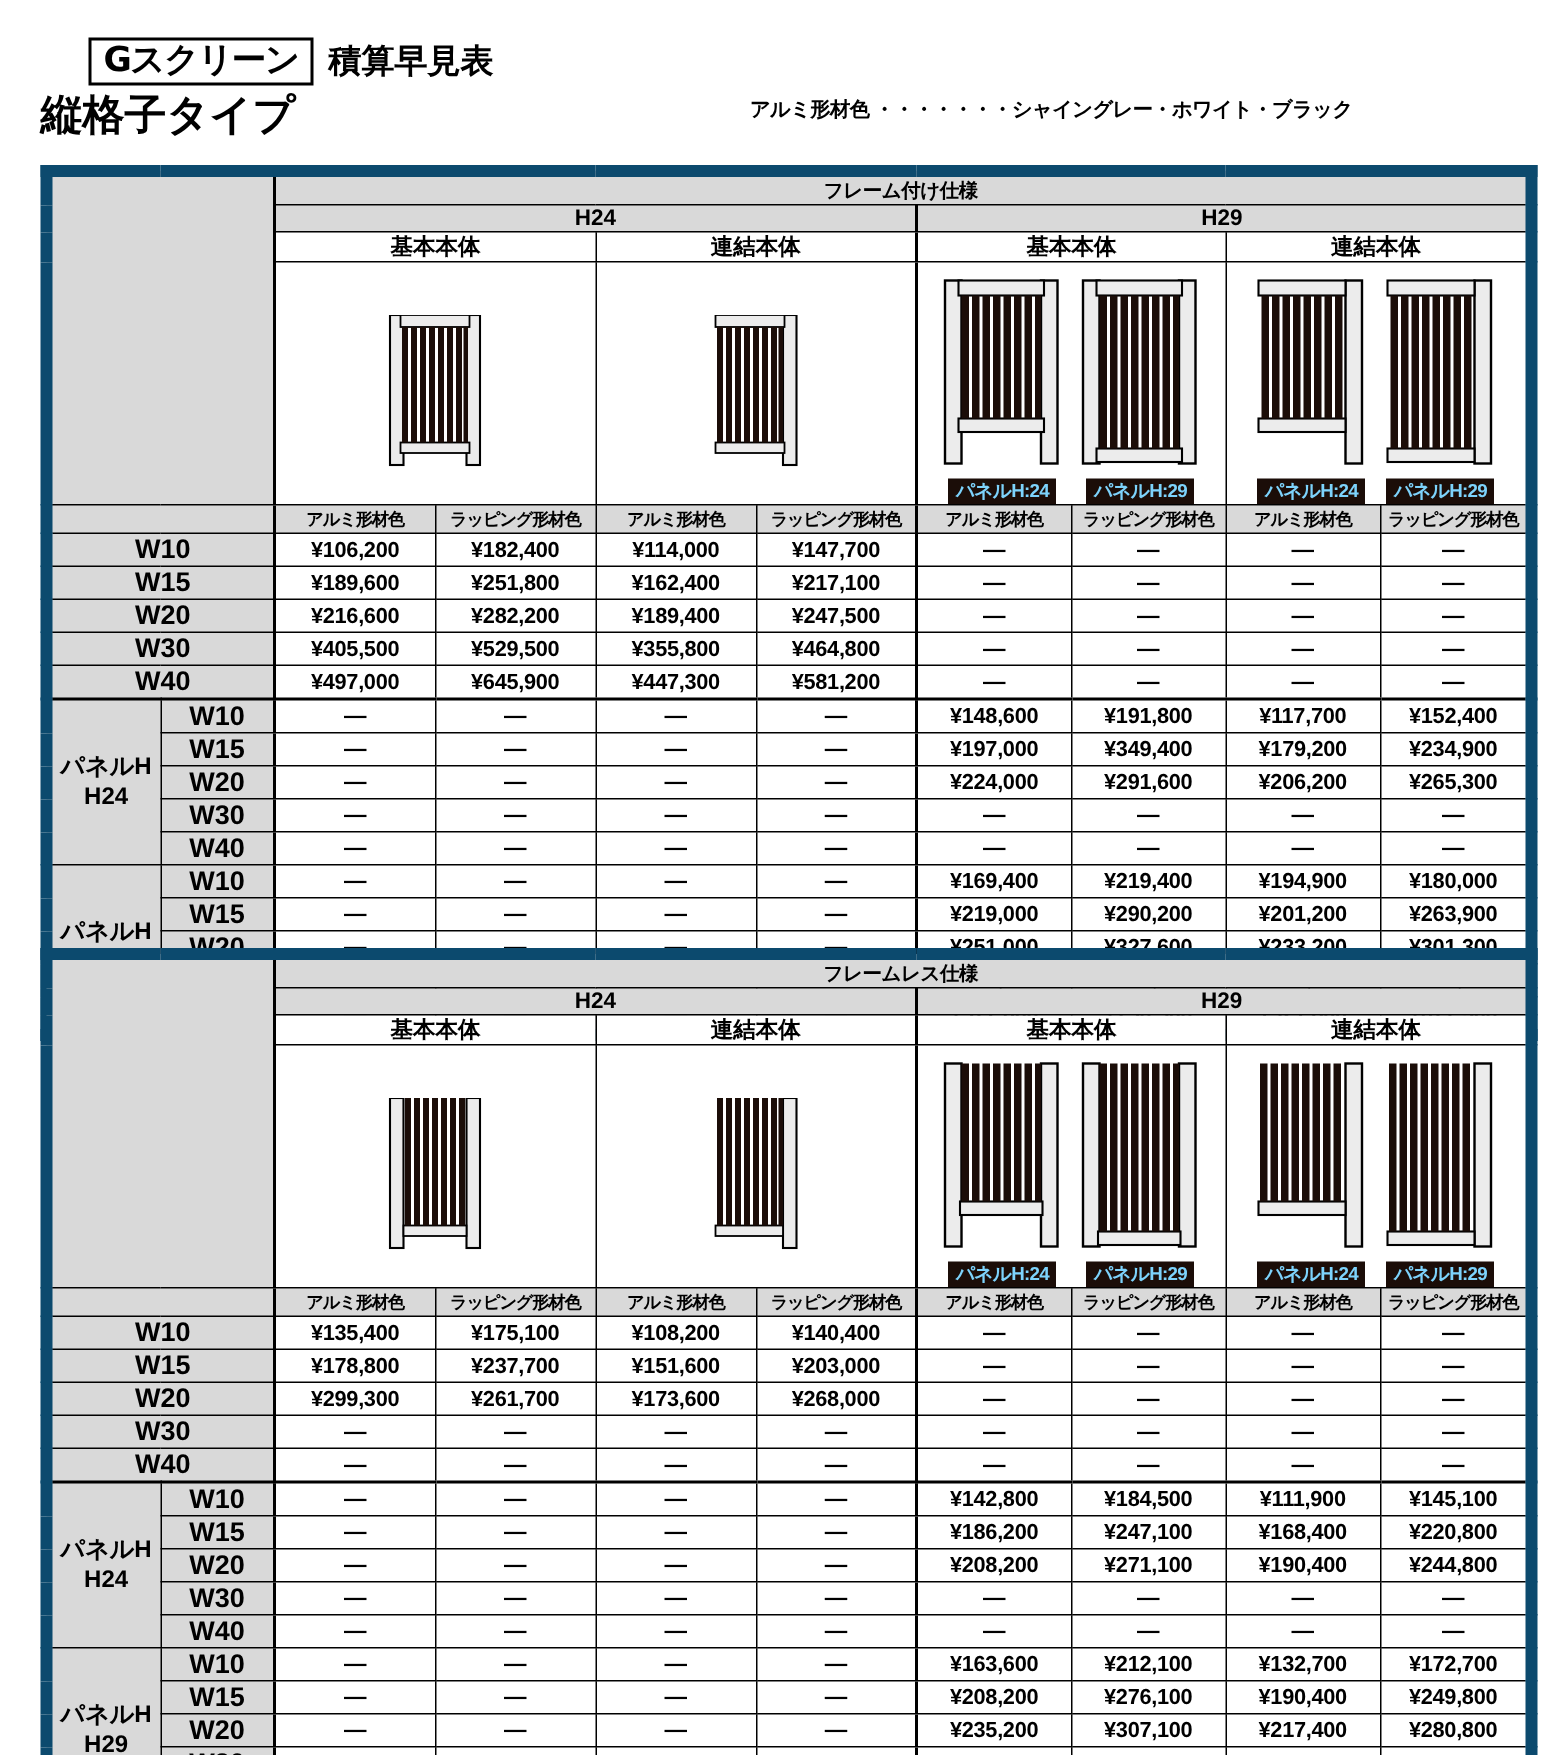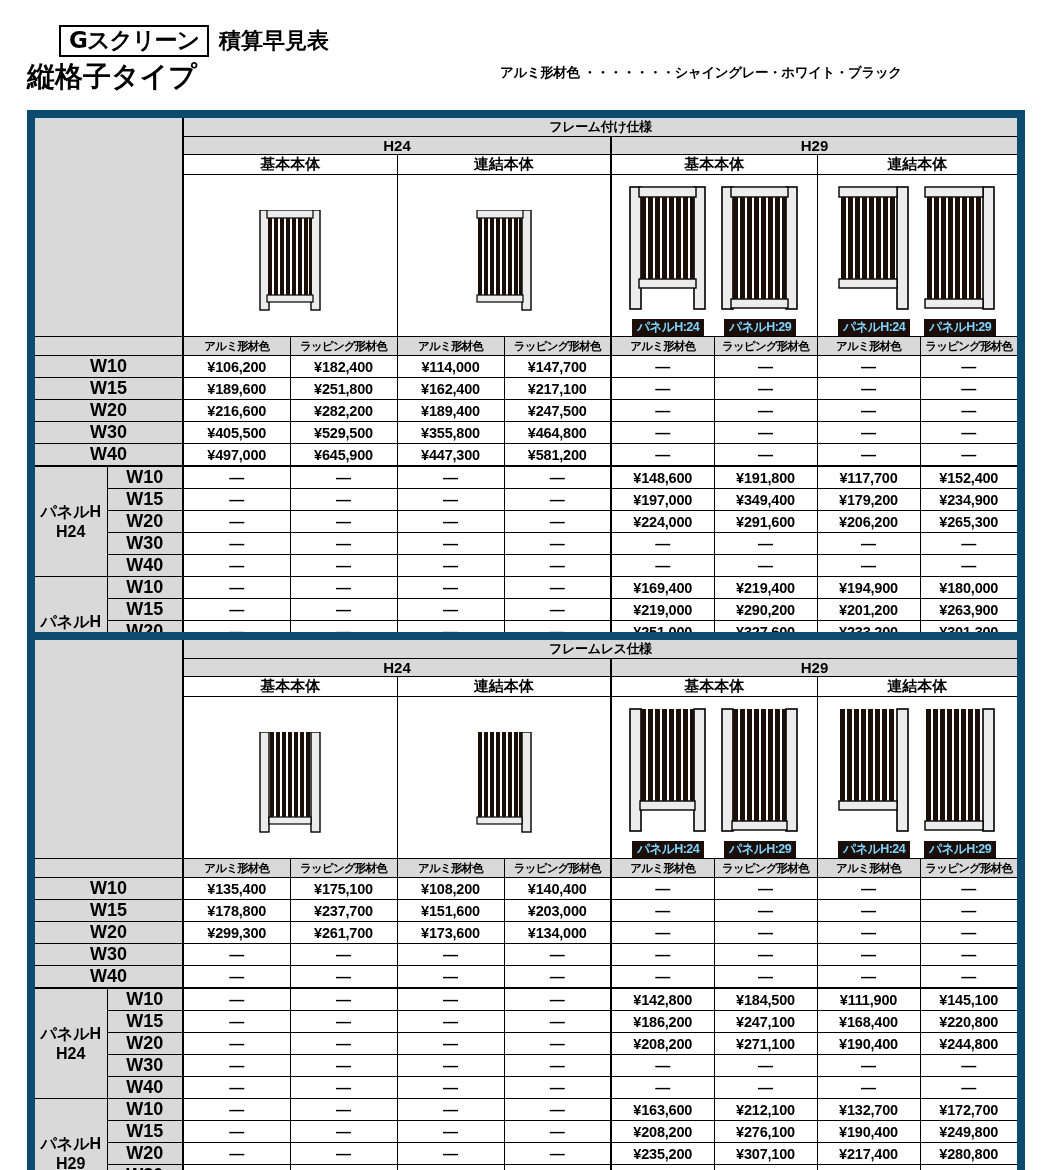--- a/index.html
+++ b/index.html
@@ -619,21 +619,21 @@
           <td class="dash">―</td>
           <td class="dash">―</td>
           <td class="dash">―</td>
           <td class="dash">―</td>
         </tr>
         <tr class="r-body">
           <td class="wlabel thick-r" colspan="2">W20</td>
           <td class="price">¥299,300</td>
           <td class="price">¥261,700</td>
           <td class="price">¥173,600</td>
-          <td class="price thick-r">¥134,000</td>
+          <td class="price thick-r">¥268,000</td>
           <td class="dash">―</td>
           <td class="dash">―</td>
           <td class="dash">―</td>
           <td class="dash">―</td>
         </tr>
         <tr class="r-body">
           <td class="wlabel thick-r" colspan="2">W30</td>
           <td class="dash">―</td>
           <td class="dash">―</td>
           <td class="dash">―</td>

